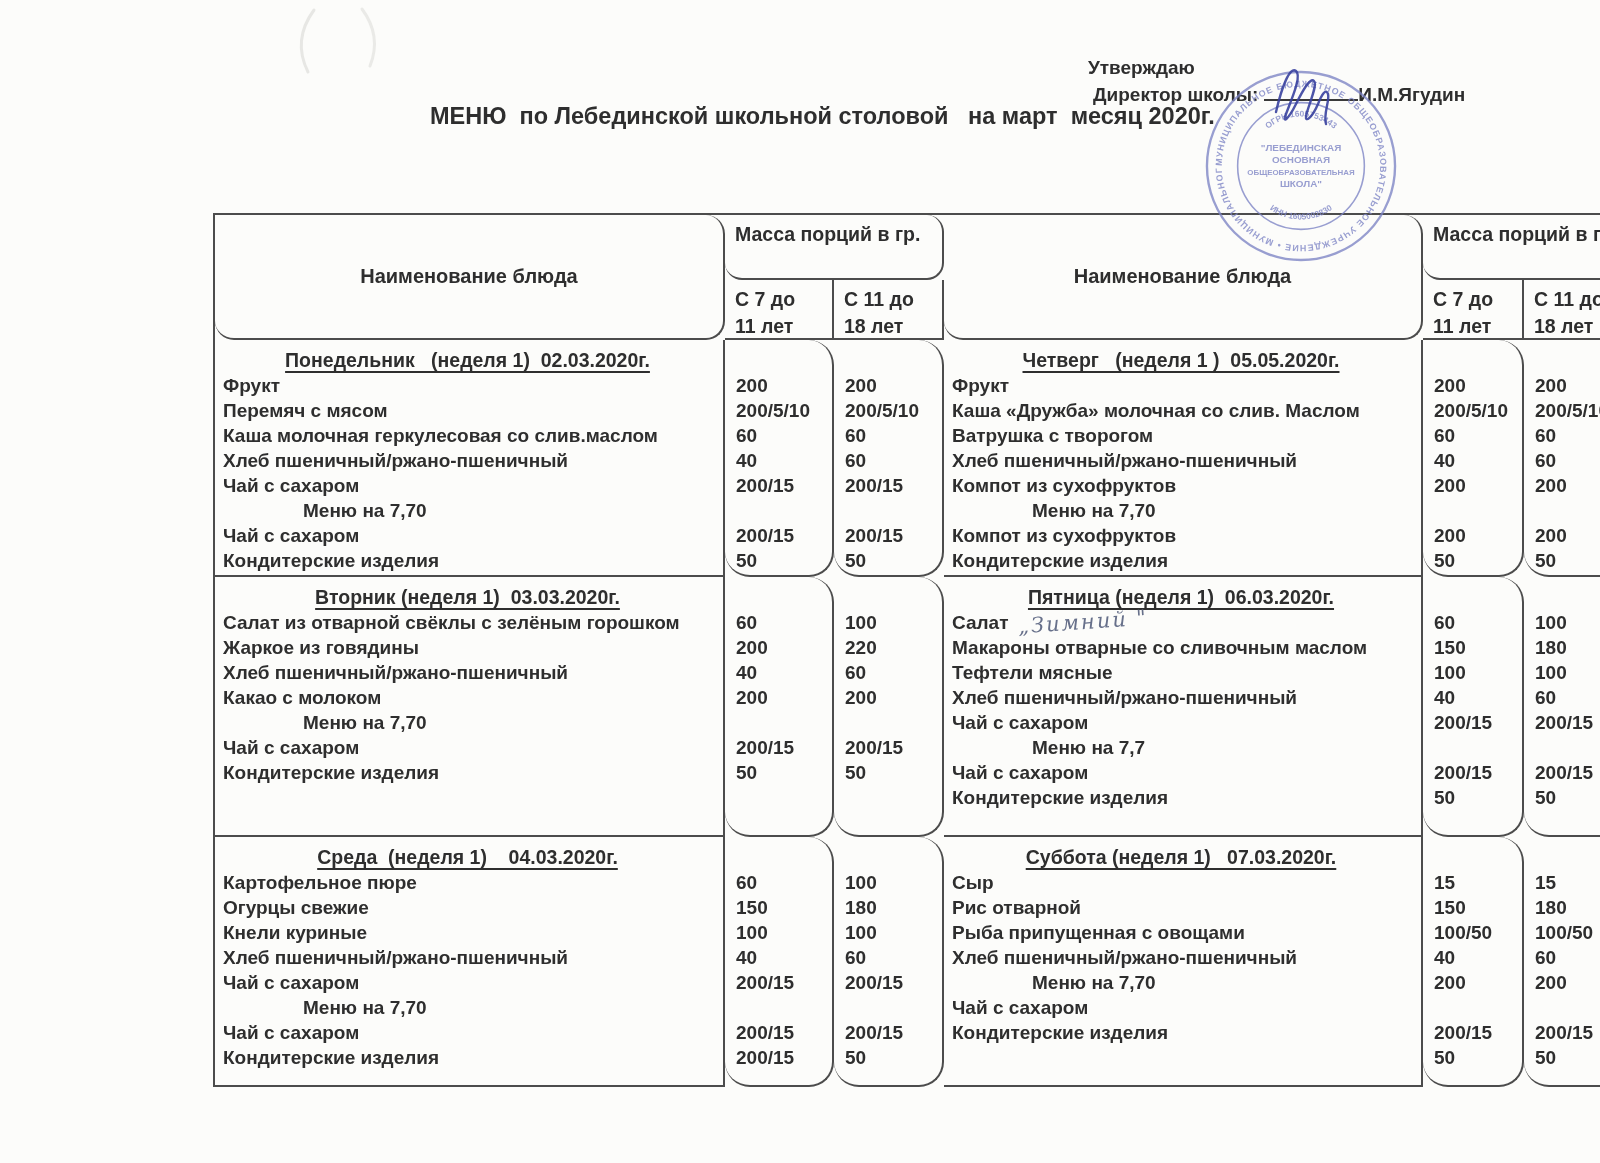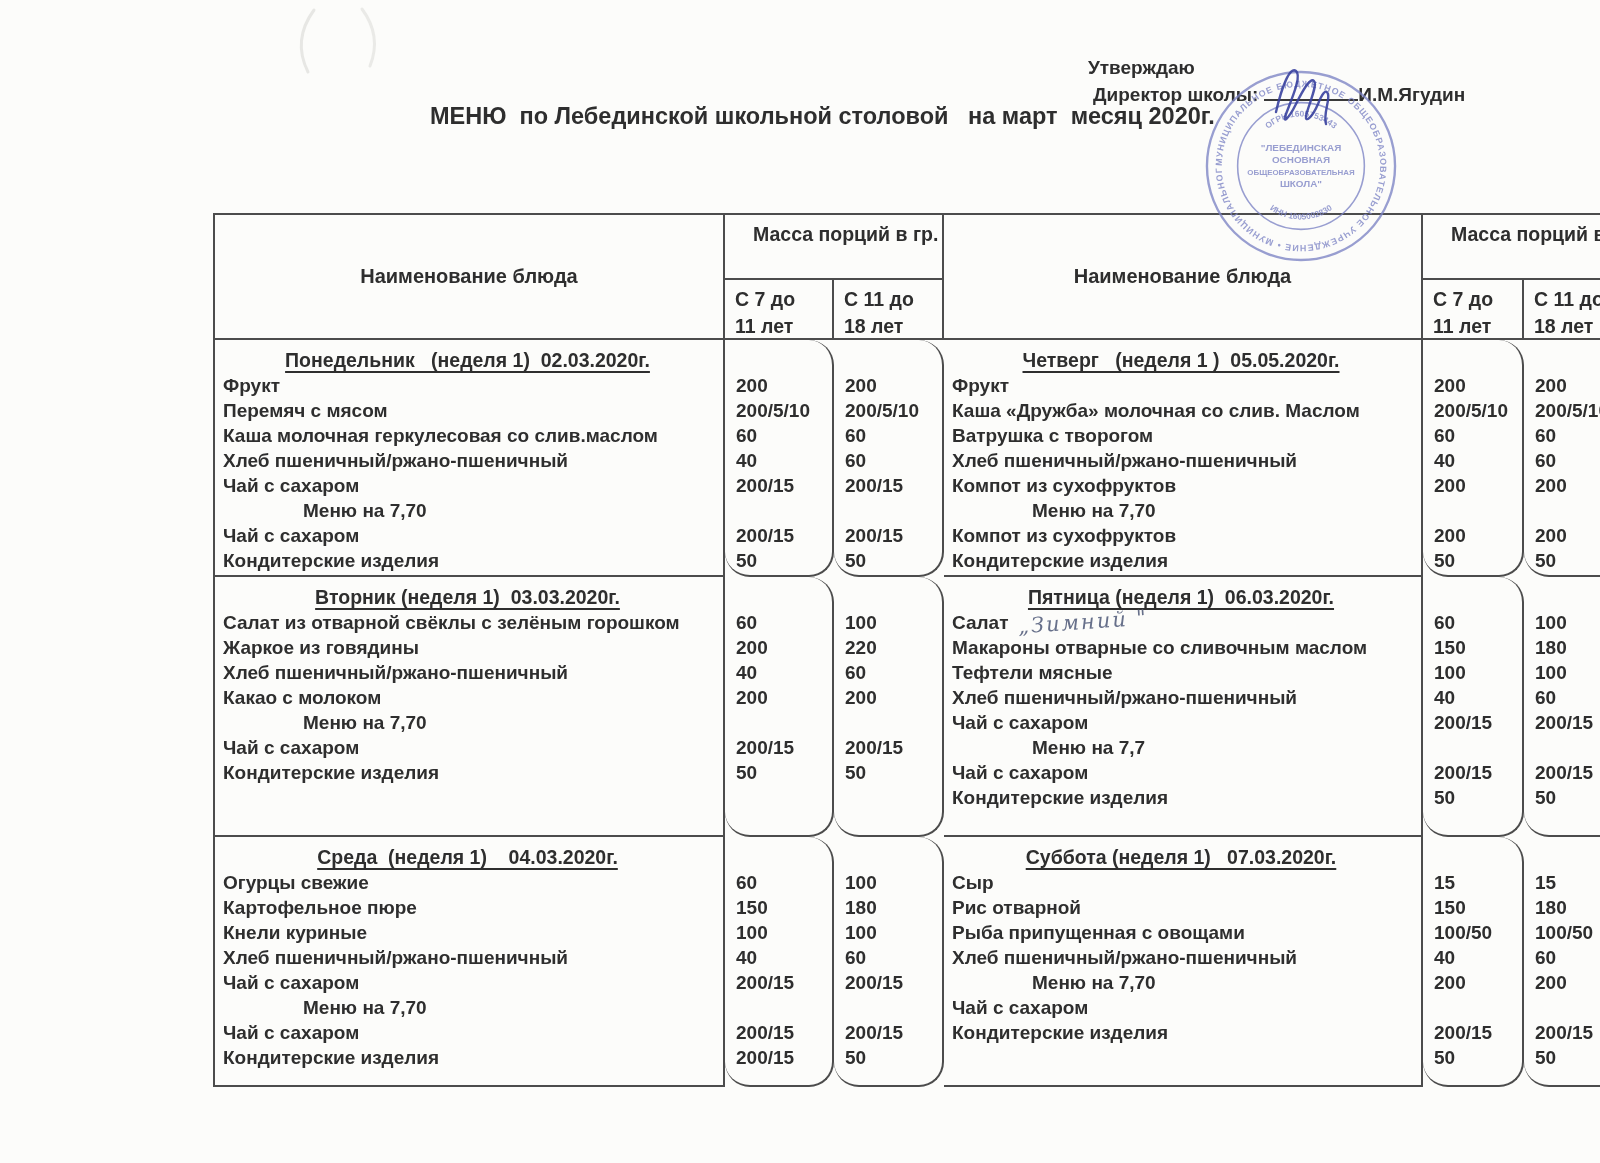--- a/index.html
+++ b/index.html
@@ -7,22 +7,22 @@
         font-family:"Liberation Sans","DejaVu Sans",sans-serif;font-weight:bold;color:#2e2e2e;}
   .approve{position:absolute;left:1088px;top:57px;font-size:19px;}
   .director{position:absolute;left:1093px;top:84px;font-size:19px;white-space:nowrap;}
   .sig-line{display:inline-block;width:94px;border-bottom:2px solid #3a3a3a;height:14px;margin-left:6px;}
   .title{position:absolute;left:430px;top:103px;margin:0;font-size:23.5px;white-space:pre;}
   .menu-table{position:absolute;left:213px;top:213px;display:grid;
       grid-template-columns:510px 109px 110px 479px 101px 111px;
       grid-template-rows:65px 60px 237px 260px 250px;
       border-top:2px solid #4c4c4c;border-left:2px solid #4c4c4c;}
   .cell{border-right:2px solid #4c4c4c;border-bottom:2px solid #4c4c4c;box-sizing:border-box;}
-  .h-dish{display:flex;align-items:center;justify-content:center;font-size:20px;}
-  .h-mass{font-size:19.5px;padding:8px 0 0 28px;white-space:pre;}
+  .h-dish{display:flex;align-items:center;justify-content:center;font-size:20px;border-radius:19px;}
+  .h-mass{font-size:19.5px;padding:8px 0 0 10px;white-space:pre;border-radius:17px;}
   .h-age{font-size:19.5px;padding:6px 20px 0 10px;line-height:27px;}
   .day-cell{padding-top:8px;font-size:19px;overflow:hidden;}
   .day-name{padding-left:8px;padding-right:11px;}
   .day-vals{padding-left:11px;border-radius:25px;}
   .line{height:25px;line-height:25px;white-space:pre;}
   .day-title{text-align:center;font-size:19.5px;}
   .u{text-decoration:underline;text-underline-offset:4px;text-decoration-thickness:2px;white-space:pre;}
   .indent{padding-left:80px;}
   .hand{font-family:"DejaVu Serif",serif;font-style:italic;font-weight:normal;color:#67708a;
         font-size:21px;display:inline-block;transform:rotate(-4deg);margin-left:10px;letter-spacing:2px;}
@@ -123,22 +123,22 @@
         <div class="line">220</div>
         <div class="line">60</div>
         <div class="line">200</div>
         <div class="line"></div>
         <div class="line">200/15</div>
         <div class="line">50</div>
       </div>
 
     <div class="cell day-cell day-name" style="grid-area:5/1">
         <div class="line day-title"><span class="u">Среда  (неделя 1)    04.03.2020г.</span></div>
+        <div class="line">Картофельное пюре</div>
         <div class="line">Огурцы свежие</div>
-        <div class="line">Картофельное пюре</div>
         <div class="line">Кнели куриные</div>
         <div class="line">Хлеб пшеничный/ржано-пшеничный</div>
         <div class="line">Чай с сахаром</div>
         <div class="line indent">Меню на 7,70</div>
         <div class="line">Чай с сахаром</div>
         <div class="line">Кондитерские изделия</div>
       </div>
     <div class="cell day-cell day-vals" style="grid-area:5/2">
         <div class="line"></div>
         <div class="line">60</div>

